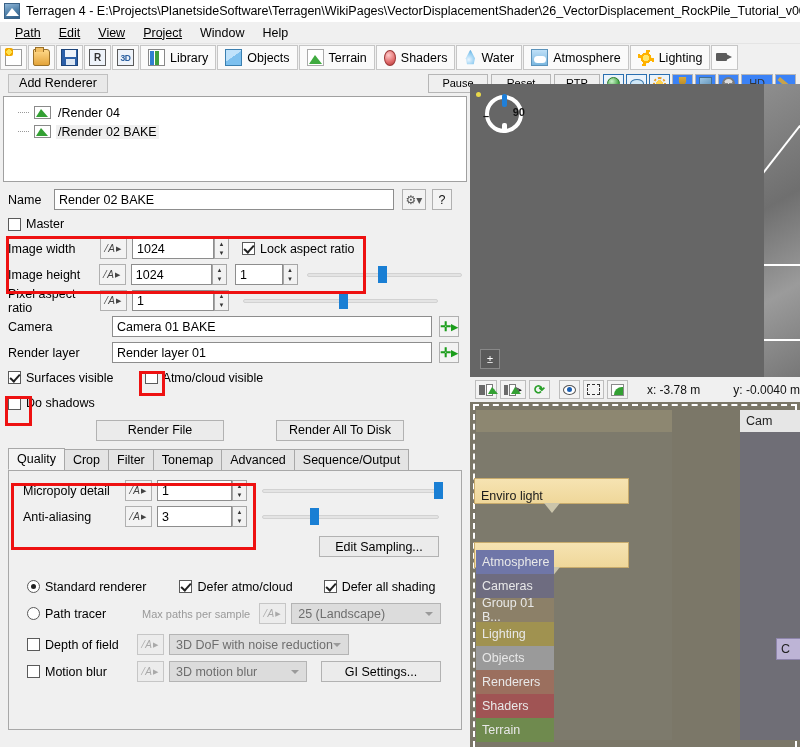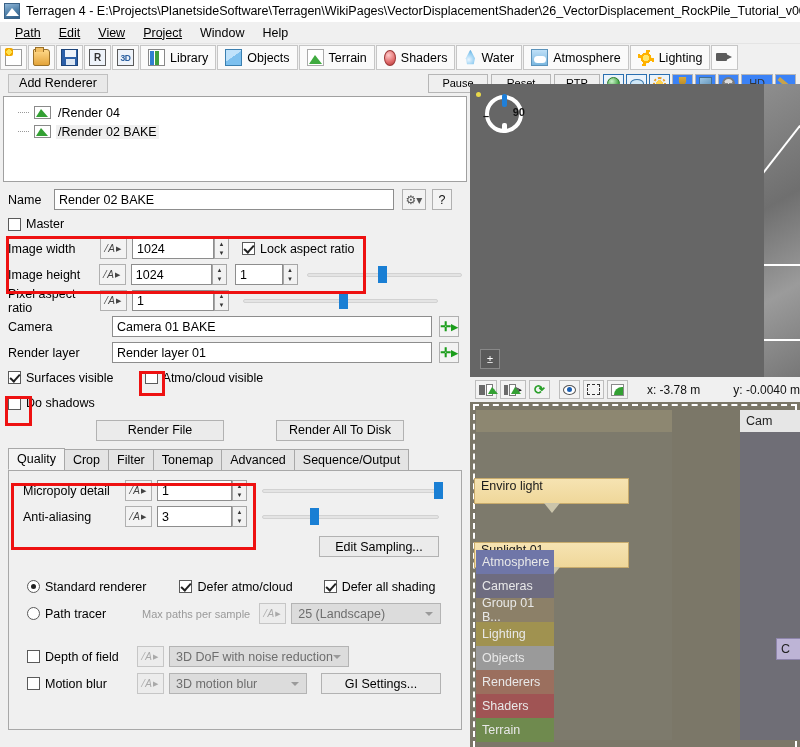--- a/index.html
+++ b/index.html
@@ -224,21 +224,21 @@
   .tiny-crop{width:13px;height:11px;border:1px dashed #333;}
   .tiny-curve{width:14px;height:12px;background:#fff;border:1px solid #8a8a8a;position:relative;overflow:hidden;}
   .tiny-curve::after{content:"";position:absolute;left:2px;bottom:0;width:10px;height:8px;background:#33a033;border-radius:10px 0 0 0;}
 
   .nodegraph{position:absolute;left:0;top:318px;width:330px;height:345px;background:#7b7768;overflow:hidden;}
   .ng-marquee{position:absolute;left:3px;top:2px;right:3px;bottom:0;
      border:2px dashed #ffffff; border-bottom:none;}
   .ng-panel1{position:absolute;left:6px;top:8px;width:196px;height:330px;background:#7d7a6c;}
   .ng-panel1 .hdr{height:22px;background:#8d8771;}
   .ng-node{position:absolute;height:26px;background:linear-gradient(180deg,#f6e3b2,#efd79a);
-     border:1px solid #c8ab6c;display:flex;align-items:flex-start;padding-left:6px;font-size:12.5px;color:#1a1a1a;}
+     border:1px solid #c8ab6c;display:flex;align-items:flex-end;padding-left:6px;font-size:12.5px;color:#1a1a1a;}
   .ng-node .notch{position:absolute;left:50%;bottom:-10px;margin-left:-8px;
      border-left:8px solid transparent;border-right:8px solid transparent;border-top:10px solid #cbc5ab;}
   .ng-list{position:absolute;left:6px;top:148px;width:78px;}
   .ng-item{height:24px;display:flex;align-items:center;padding-left:6px;font-size:12.5px;color:#e8e8e8;}
   .ng-panel2{position:absolute;left:270px;top:8px;width:150px;height:330px;background:#6f6e76;}
   .ng-panel2 .hdr{height:22px;background:#e6e6e6;color:#222;font-size:12.5px;display:flex;align-items:center;padding-left:6px;}
   .ng-chip{position:absolute;left:36px;top:228px;width:30px;height:22px;background:#bdb4d6;border:1px solid #8e85ab;
      color:#222;font-size:12.5px;display:flex;align-items:center;padding-left:4px;}
 </style>
 </head>
@@ -545,21 +545,21 @@
             <span class="slash">⁄</span>
             <span>A</span>
             <span class="arr">▶</span>
           </div>
         <div class="dropdown" style="width:150px">
           <span>25 (Landscape)</span>
           <span class="caret"></span>
         </div>
       </div>
 
-      <div class="frow" style="margin-top:20px">
+      <div class="frow" style="margin-top:8px">
         <label class="chk" style="margin-left:12px;width:110px">
           <span class="chkbox"></span>
           <span>Depth of field</span>
         </label>
         <div class="fa-btn dim">
             <span class="slash">⁄</span>
             <span>A</span>
             <span class="arr">▶</span>
           </div>
         <div class="dropdown" style="width:180px">

